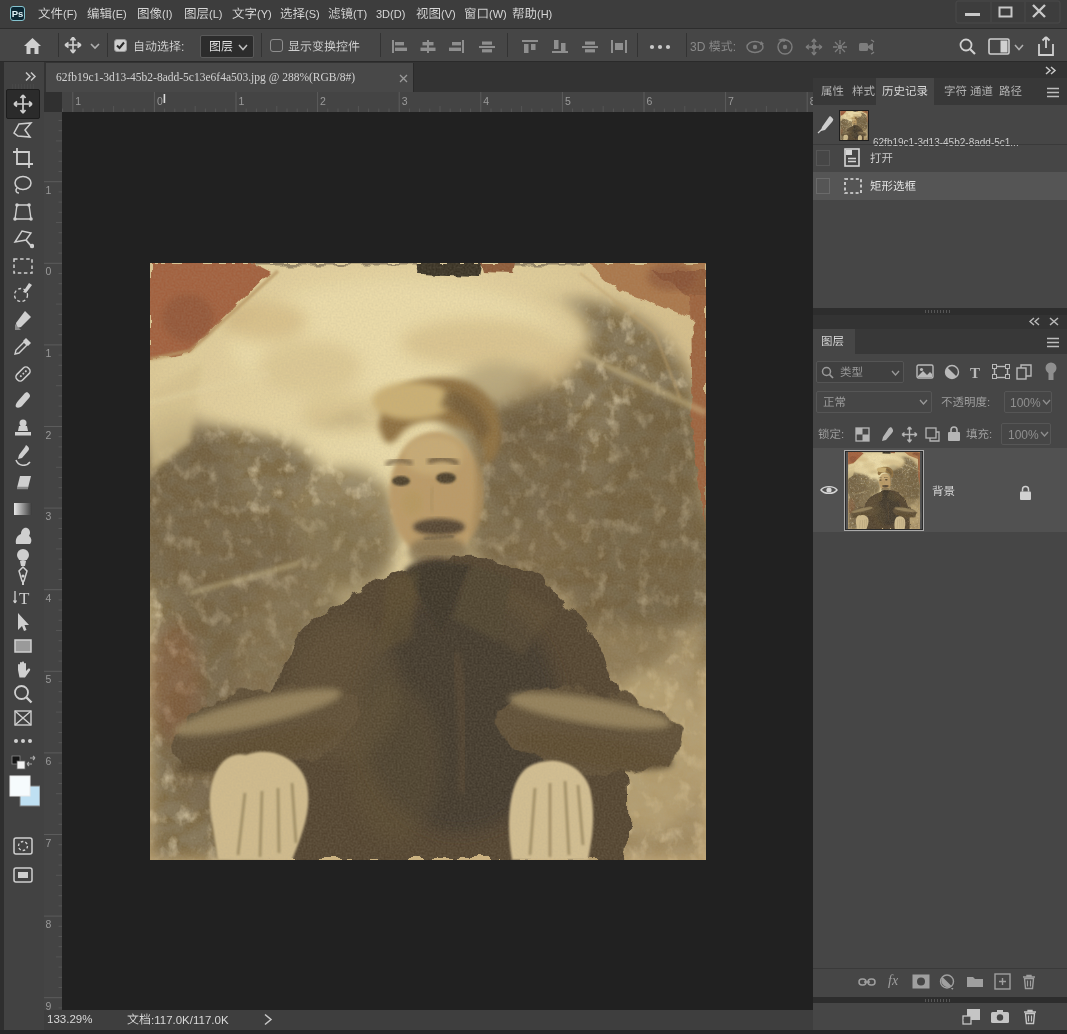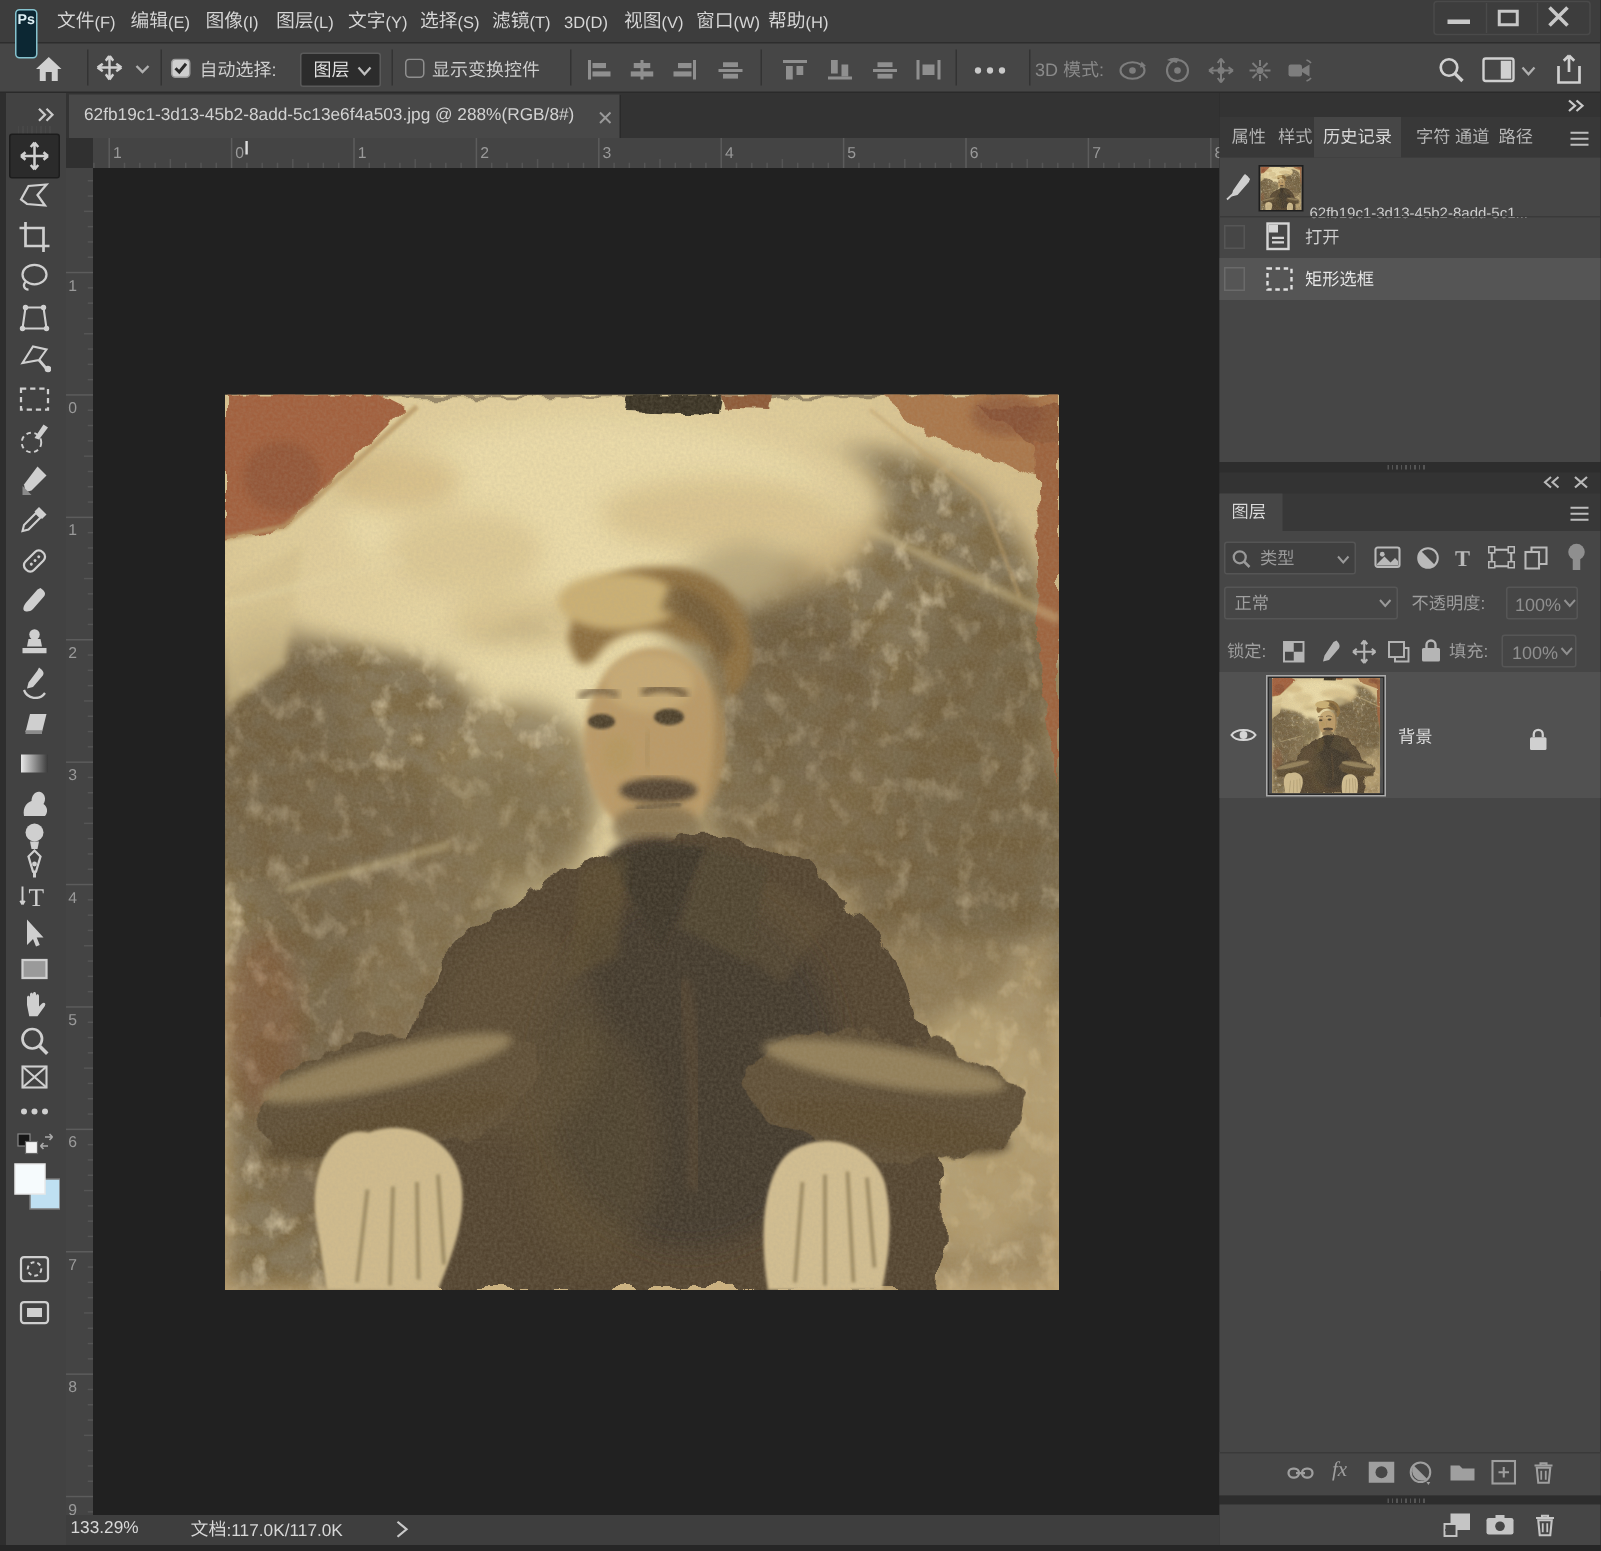--- a/index.html
+++ b/index.html
@@ -6,21 +6,21 @@
 </style></head><body>
 <div class="abs" style="left:0px;top:0px;width:1067px;height:28px;background:#3d3d3d"></div>
 <div class="abs" style="left:0px;top:28px;width:1067px;height:34px;background:#464646;border-top:1px solid #2d2d2d;border-bottom:1px solid #2a2a2a"></div>
 <div class="abs" style="left:0px;top:62px;width:44px;height:972px;background:#424242"></div>
 <div class="abs" style="left:0px;top:62px;width:4px;height:972px;background:#2e2e2e"></div>
 <div class="abs" style="left:44px;top:62px;width:769px;height:30px;background:#333333"></div>
 <div class="abs" style="left:44px;top:92px;width:769px;height:918px;background:#212121"></div>
 <div class="abs" style="left:813px;top:62px;width:254px;height:972px;background:#333333"></div>
 <div class="abs" style="left:44px;top:1010px;width:769px;height:20px;background:#3e3e3e"></div>
 <div class="abs" style="left:0px;top:1030px;width:1067px;height:4px;background:#262626"></div>
-<div class="abs" style="left:10px;top:6px;width:15px;height:33px;background:#0c2733;border:1px solid #85c3cf;border-radius:3px;color:#dff0f5;font-size:9.5px;font-weight:bold;text-align:center;line-height:14px">Ps</div>
+<div class="abs" style="left:10px;top:6px;width:15px;height:15px;background:#0c2733;border:1px solid #85c3cf;border-radius:3px;color:#dff0f5;font-size:9.5px;font-weight:bold;text-align:center;line-height:14px">Ps</div>
 <svg style="position:absolute;left:38px;top:7px;overflow:visible" width="41" height="16.5">
     <path d="M5.3 0.7C5.7 1.3 6.1 2.2 6.2 2.7L7.2 2.3C7.1 1.8 6.6 1.0 6.3 0.4ZM0.6 2.7L0.6 3.6L2.6 3.6C3.3 5.5 4.3 7.2 5.6 8.5C4.2 9.7 2.5 10.5 0.5 11.1C0.6 11.3 0.9 11.8 1.0 12.0C3.1 11.3 4.9 10.4 6.3 9.2C7.7 10.4 9.4 11.3 11.4 11.9C11.6 11.7 11.9 11.2 12.1 11.1C10.1 10.6 8.4 9.7 7.0 8.5C8.3 7.2 9.2 5.6 10.0 3.6L11.9 3.6L11.9 2.7ZM6.3 7.8C5.1 6.6 4.2 5.2 3.6 3.6L8.9 3.6C8.3 5.3 7.4 6.7 6.3 7.8ZM16.5 6.7L16.5 7.7L20.1 7.7L20.1 12.0L21.0 12.0L21.0 7.7L24.4 7.7L24.4 6.7L21.0 6.7L21.0 4.0L23.9 4.0L23.9 3.1L21.0 3.1L21.0 0.6L20.1 0.6L20.1 3.1L18.4 3.1C18.5 2.5 18.7 1.9 18.8 1.3L17.9 1.1C17.6 2.8 17.1 4.4 16.4 5.4C16.6 5.5 17.0 5.8 17.2 5.9C17.5 5.4 17.8 4.7 18.1 4.0L20.1 4.0L20.1 6.7ZM15.8 0.5C15.2 2.4 14.1 4.3 12.9 5.5C13.1 5.8 13.3 6.2 13.4 6.5C13.8 6.0 14.2 5.5 14.6 5.0L14.6 12.0L15.5 12.0L15.5 3.5C16.0 2.7 16.4 1.7 16.7 0.8Z" fill="#d6d6d6"></path>
     <text x="25.0" y="11.4" font-size="11px" fill="#d6d6d6" font-family="Liberation Sans">(F)</text>
   </svg>
 <svg style="position:absolute;left:87px;top:7px;overflow:visible" width="41" height="16.5">
     <path d="M0.5 10.3L0.7 11.2C1.8 10.8 3.1 10.2 4.3 9.7L4.2 9.0C2.8 9.5 1.4 10.0 0.5 10.3ZM0.8 5.7C0.9 5.6 1.2 5.6 2.6 5.4C2.1 6.2 1.7 6.8 1.5 7.0C1.1 7.5 0.8 7.8 0.6 7.9C0.7 8.1 0.8 8.6 0.9 8.7C1.1 8.6 1.5 8.4 4.2 7.8C4.2 7.6 4.2 7.3 4.2 7.0L2.1 7.5C3.0 6.3 3.8 4.9 4.5 3.5L3.8 3.1C3.6 3.6 3.3 4.1 3.1 4.5L1.7 4.7C2.4 3.6 3.1 2.2 3.6 0.8L2.7 0.5C2.2 2.0 1.4 3.7 1.1 4.1C0.9 4.5 0.7 4.8 0.5 4.9C0.6 5.1 0.7 5.5 0.8 5.7ZM7.8 6.6L7.8 8.5L6.8 8.5L6.8 6.6ZM8.4 6.6L9.3 6.6L9.3 8.5L8.4 8.5ZM6.0 5.8L6.0 11.9L6.8 11.9L6.8 9.2L7.8 9.2L7.8 11.6L8.4 11.6L8.4 9.2L9.3 9.2L9.3 11.6L10.0 11.6L10.0 9.2L10.9 9.2L10.9 11.1C10.9 11.2 10.9 11.2 10.8 11.2C10.7 11.2 10.5 11.2 10.2 11.2C10.3 11.4 10.4 11.7 10.4 11.9C10.8 11.9 11.1 11.9 11.4 11.8C11.6 11.7 11.6 11.4 11.6 11.1L11.6 5.8L10.9 5.8ZM10.0 6.6L10.9 6.6L10.9 8.5L10.0 8.5ZM7.6 0.7C7.8 1.0 8.0 1.5 8.1 1.8L5.2 1.8L5.2 4.6C5.2 6.5 5.1 9.3 3.9 11.3C4.1 11.3 4.5 11.6 4.7 11.8C5.8 9.8 6.0 6.8 6.0 4.8L11.5 4.8L11.5 1.8L9.1 1.8C9.0 1.4 8.7 0.9 8.4 0.4ZM6.0 2.7L10.6 2.7L10.6 4.0L6.0 4.0ZM19.4 1.6L22.7 1.6L22.7 2.9L19.4 2.9ZM18.5 0.9L18.5 3.6L23.6 3.6L23.6 0.9ZM13.5 6.8C13.6 6.8 14.0 6.7 14.4 6.7L15.6 6.7L15.6 8.5L13.0 8.9L13.2 9.8L15.6 9.3L15.6 11.9L16.4 11.9L16.4 9.2L17.8 8.9L17.8 8.1L16.4 8.3L16.4 6.7L17.6 6.7L17.6 5.8L16.4 5.8L16.4 3.9L15.6 3.9L15.6 5.8L14.3 5.8C14.7 5.0 15.1 3.9 15.3 2.9L17.6 2.9L17.6 2.0L15.6 2.0C15.7 1.5 15.8 1.1 15.9 0.7L14.9 0.5C14.9 1.0 14.8 1.5 14.7 2.0L13.1 2.0L13.1 2.9L14.5 2.9C14.2 3.9 13.9 4.7 13.8 5.0C13.6 5.6 13.4 6.0 13.2 6.0C13.3 6.2 13.5 6.7 13.5 6.8ZM22.7 5.1L22.7 6.2L19.5 6.2L19.5 5.1ZM17.5 10.1L17.6 10.9L22.7 10.5L22.7 12.0L23.6 12.0L23.6 10.4L24.5 10.3L24.5 9.6L23.6 9.6L23.6 5.1L24.4 5.1L24.4 4.3L17.8 4.3L17.8 5.1L18.6 5.1L18.6 10.0ZM22.7 6.9L22.7 8.0L19.5 8.0L19.5 6.9ZM22.7 8.7L22.7 9.7L19.5 9.9L19.5 8.7Z" fill="#d6d6d6"></path>
     <text x="25.0" y="11.4" font-size="11px" fill="#d6d6d6" font-family="Liberation Sans">(E)</text>
   </svg>
 <svg style="position:absolute;left:137px;top:7px;overflow:visible" width="37" height="16.5">
     <path d="M4.7 7.5C5.7 7.7 7.0 8.2 7.7 8.5L8.1 7.9C7.4 7.5 6.1 7.1 5.1 6.9ZM3.4 9.1C5.2 9.3 7.3 9.8 8.5 10.2L8.9 9.5C7.7 9.1 5.6 8.7 3.9 8.5ZM1.1 1.0L1.1 12.0L2.0 12.0L2.0 11.5L10.5 11.5L10.5 12.0L11.5 12.0L11.5 1.0ZM2.0 10.6L2.0 1.9L10.5 1.9L10.5 10.6ZM5.2 2.2C4.5 3.2 3.5 4.1 2.4 4.8C2.6 4.9 2.9 5.2 3.1 5.3C3.4 5.1 3.8 4.8 4.2 4.5C4.6 4.9 5.1 5.2 5.6 5.6C4.5 6.1 3.3 6.5 2.2 6.7C2.3 6.8 2.5 7.2 2.6 7.4C3.9 7.2 5.2 6.7 6.4 6.0C7.4 6.6 8.6 7.0 9.8 7.3C9.9 7.1 10.1 6.8 10.3 6.6C9.2 6.4 8.1 6.0 7.1 5.6C8.1 5.0 8.8 4.3 9.4 3.4L8.8 3.1L8.7 3.1L5.5 3.1C5.6 2.9 5.8 2.7 6.0 2.4ZM4.7 4.0L4.8 3.9L8.1 3.9C7.6 4.4 7.0 4.8 6.3 5.2C5.7 4.8 5.1 4.4 4.7 4.0ZM18.6 2.1L20.8 2.1C20.6 2.5 20.4 2.9 20.1 3.1L17.8 3.1C18.1 2.8 18.3 2.5 18.6 2.1ZM18.6 0.5C18.1 1.6 17.1 2.9 15.7 3.9C15.9 4.0 16.2 4.3 16.3 4.5C16.6 4.3 16.8 4.1 17.0 3.9L17.0 5.8L18.9 5.8C18.3 6.4 17.4 6.9 16.1 7.3C16.3 7.5 16.5 7.7 16.6 7.9C17.8 7.5 18.6 7.1 19.2 6.6C19.4 6.8 19.6 7.0 19.7 7.2C18.9 8.0 17.3 8.8 16.1 9.1C16.3 9.3 16.5 9.5 16.6 9.7C17.7 9.3 19.1 8.5 20.1 7.8C20.2 8.0 20.3 8.2 20.4 8.4C19.4 9.5 17.5 10.4 16.0 10.9C16.1 11.0 16.4 11.3 16.5 11.6C17.9 11.1 19.4 10.2 20.5 9.2C20.6 10.0 20.5 10.7 20.2 11.0C20.1 11.2 19.9 11.2 19.6 11.2C19.4 11.2 19.1 11.2 18.8 11.2C18.9 11.4 19.0 11.8 19.0 12.0C19.3 12.0 19.6 12.0 19.8 12.0C20.2 12.0 20.6 11.9 20.9 11.6C21.4 11.1 21.6 9.7 21.2 8.4L21.8 8.1C22.2 9.5 23.0 10.7 24.0 11.3C24.1 11.1 24.4 10.7 24.6 10.6C23.7 10.1 22.9 9.0 22.5 7.8C23.0 7.5 23.5 7.2 23.9 7.0L23.2 6.4C22.6 6.8 21.7 7.3 20.9 7.8C20.7 7.2 20.3 6.6 19.7 6.2L20.0 5.8L23.7 5.8L23.7 3.1L21.1 3.1C21.4 2.7 21.8 2.2 22.1 1.7L21.5 1.3L21.3 1.4L19.1 1.4L19.5 0.7ZM17.8 3.9L20.0 3.9C20.0 4.2 19.9 4.7 19.5 5.1L17.8 5.1ZM20.8 3.9L22.9 3.9L22.9 5.1L20.5 5.1C20.7 4.7 20.8 4.2 20.8 3.9ZM15.8 0.5C15.1 2.4 14.0 4.3 12.9 5.5C13.0 5.8 13.3 6.2 13.4 6.5C13.8 6.1 14.1 5.6 14.5 5.1L14.5 12.0L15.4 12.0L15.4 3.6C15.9 2.8 16.3 1.8 16.7 0.8Z" fill="#d6d6d6"></path>
@@ -174,21 +174,21 @@
     <rect x="12.5" y="2.5" width="7" height="12" fill="#d0d0d0"></rect>
   </svg>
 <svg class="abs" style="left:1014px;top:44px" width="12" height="8">
     <path d="M1 1 L5 5.5 L9 1" stroke="#b0b0b0" stroke-width="1.5" fill="none"></path>
   </svg>
 <svg class="abs" style="left:1036px;top:36px" width="20" height="21">
     <path d="M3 8 L3 19 L17 19 L17 8" fill="none" stroke="#d0d0d0" stroke-width="1.8"></path>
     <path d="M10 1 L10 12 M10 1 L6.5 4.5 M10 1 L13.5 4.5" stroke="#d0d0d0" stroke-width="1.8" fill="none"></path>
   </svg>
 <div class="abs" style="left:46px;top:63px;width:368px;height:29px;background:#484848;border-right:1px solid #2a2a2a"></div>
-<div class="abs" style="left:56px;top:71px;font-size:11.5px;color:#d2d2d2;font-family:Liberation Sans, sans-serif">62fb19c1-3d13-45b2-8add-5c13e6f4a503.jpg @ 288%(RGB/8#)</div>
+<div class="abs" style="left:56px;top:71px;font-size:11.5px;color:#d2d2d2;font-family:Liberation Serif, serif">62fb19c1-3d13-45b2-8add-5c13e6f4a503.jpg @ 288%(RGB/8#)</div>
 <svg class="abs" style="left:398px;top:73px" width="11" height="11">
     <path d="M2 2 L9 9 M9 2 L2 9" stroke="#9a9a9a" stroke-width="1.3"></path>
   </svg>
 <svg class="abs" style="left:24px;top:71px" width="14" height="11">
     <path d="M2 1.5 L6 5.5 L2 9.5 M7 1.5 L11 5.5 L7 9.5" stroke="#c9c9c9" stroke-width="1.5" fill="none"></path>
   </svg>
 <div class="abs" style="left:12px;top:84px;width:22px;height:8px;background:repeating-linear-gradient(90deg,#4a4a4a 0 1px,transparent 1px 3px);opacity:.7"></div>
 <svg class="abs" style="left:44px;top:92px" width="769" height="20">
     <rect x="0" y="0" width="769" height="20" fill="#444444"></rect>
     <rect x="0" y="0" width="18" height="20" fill="#303030"></rect>

